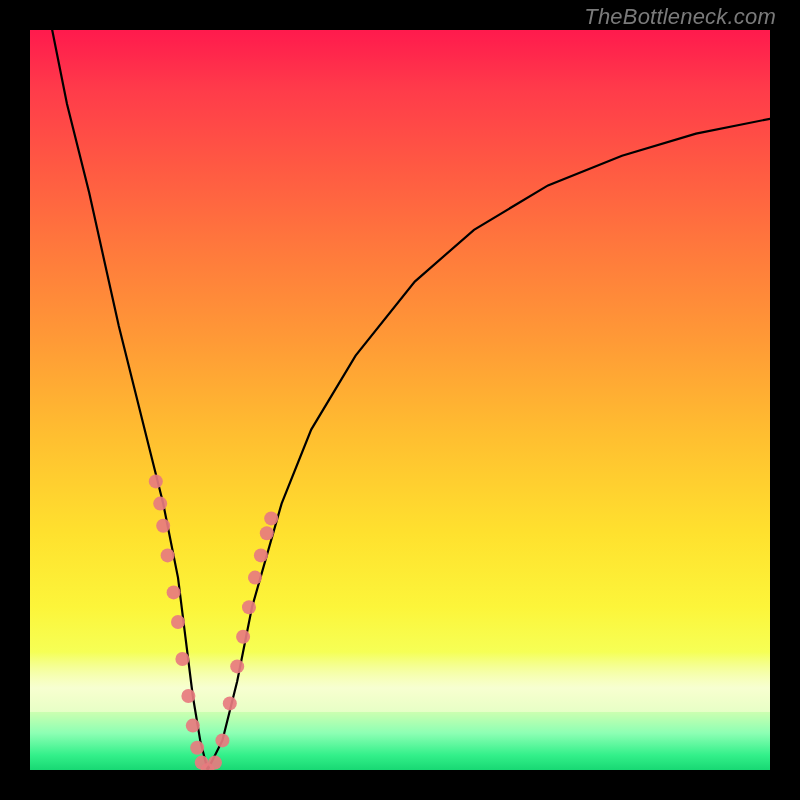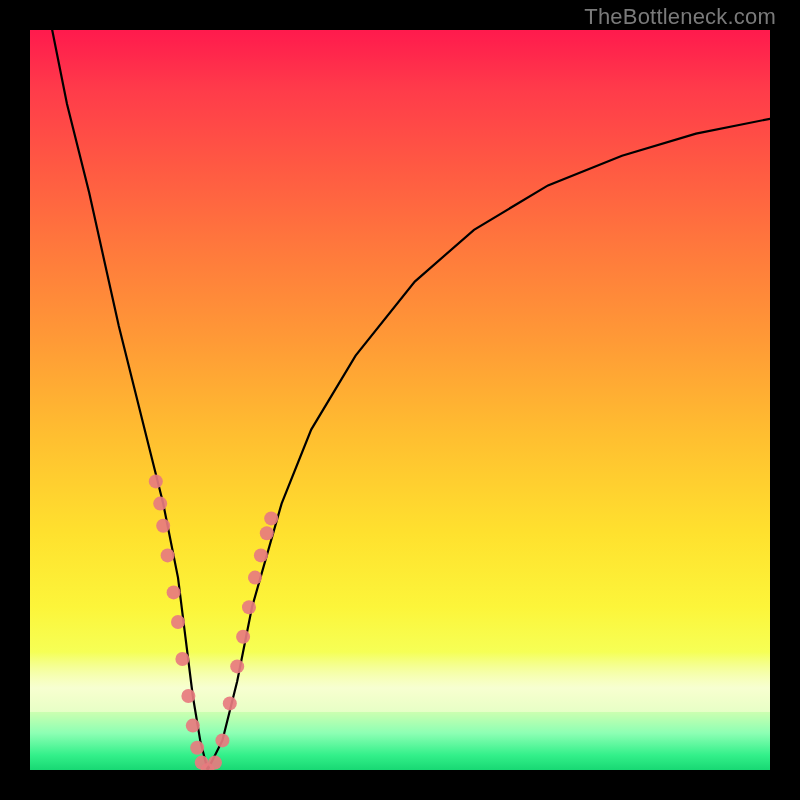--- a/index.html
+++ b/index.html
@@ -11,20 +11,21 @@
     overflow: hidden;
     font-family: Arial, Helvetica, sans-serif;
   }
   .frame {
     position: absolute;
     left: 0;
     top: 0;
     width: 784px;
     height: 800px;
     background: #000;
+    font-style: italic;
   }
   .plot {
     position: absolute;
     left: 30px;
     top: 30px;
     width: 740px;
     height: 740px;
     background: linear-gradient(
       to bottom,
       #ff1a4d 0%,

